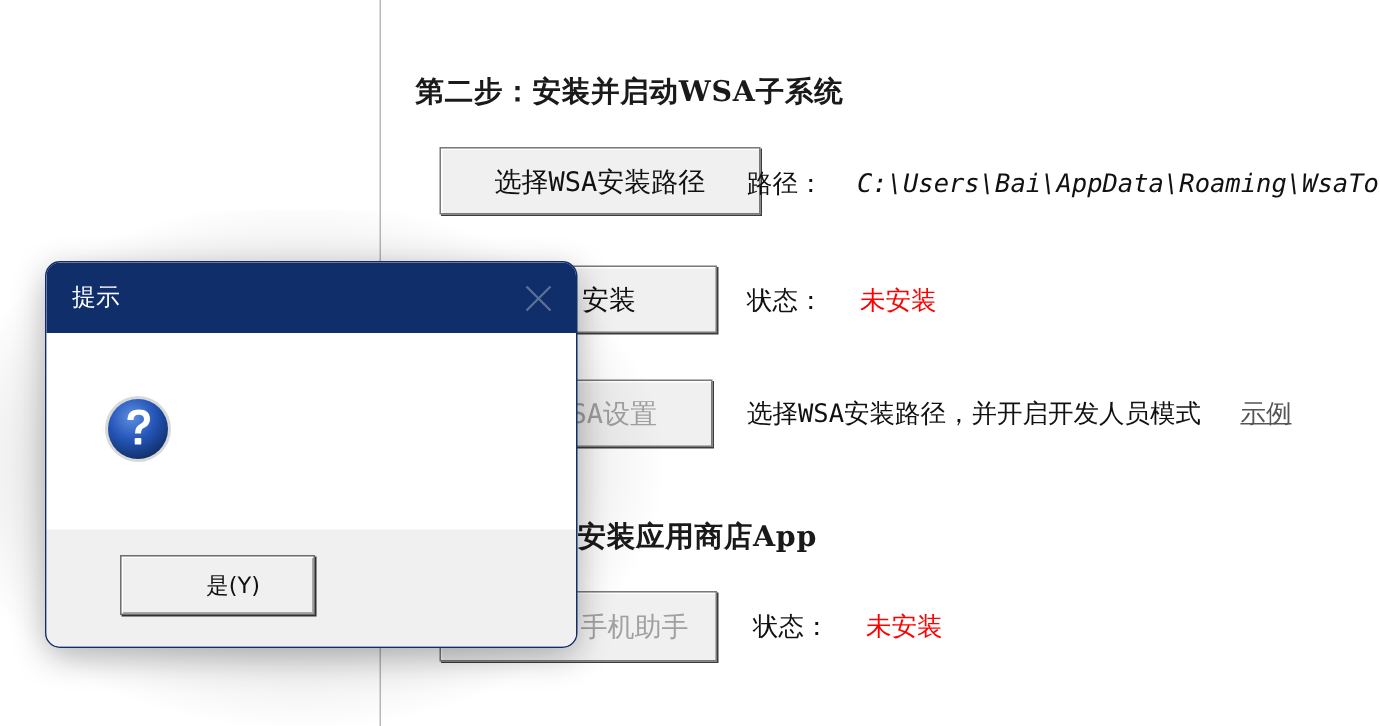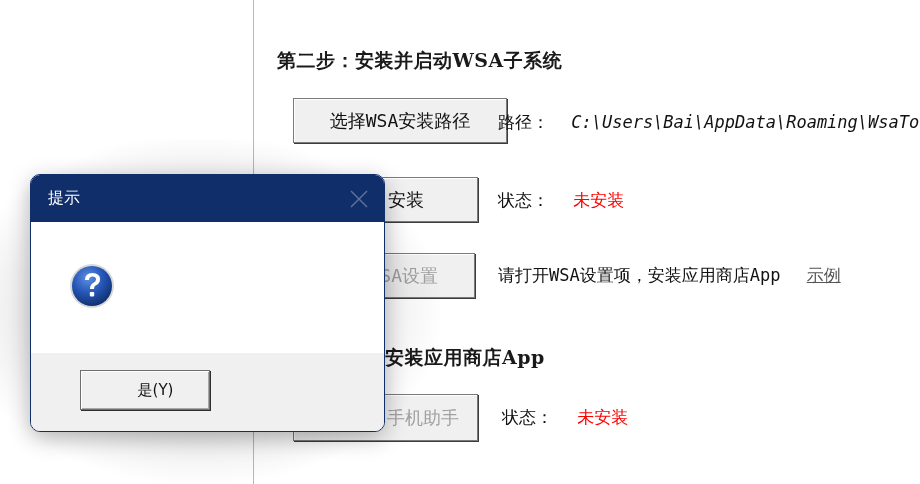--- a/index.html
+++ b/index.html
@@ -89,21 +89,21 @@
 </div>
 
 <div class="win-btn" style="left:293px; top:177px; width:185px; height:45px; justify-content:flex-end; padding-right:53px;">安装</div>
 <div class="label" style="left:498px; top:189px;">
   <span>状态：</span>
   <span class="status-red" style="margin-left:14px;">未安装</span>
 </div>
 
 <div class="win-btn disabled" style="left:293px; top:253px; width:182px; height:45px; justify-content:flex-end; padding-right:36px;">SA设置</div>
 <div class="label" style="left:498px; top:264px;">
-  <span>请打开WSA设置项，安装应用商店App</span>
+  <span>选择WSA安装路径，并开启开发人员模式</span>
   <span class="link" style="margin-left:16px;">示例</span>
 </div>
 
 <div class="heading" style="left:385px; top:345px;">安装应用商店App</div>
 
 <div class="win-btn disabled" style="left:293px; top:394px; width:185px; height:47px; justify-content:flex-end; padding-right:18px;">手机助手</div>
 <div class="label" style="left:502px; top:406px;">
   <span>状态：</span>
   <span class="status-red" style="margin-left:14px;">未安装</span>
 </div>

